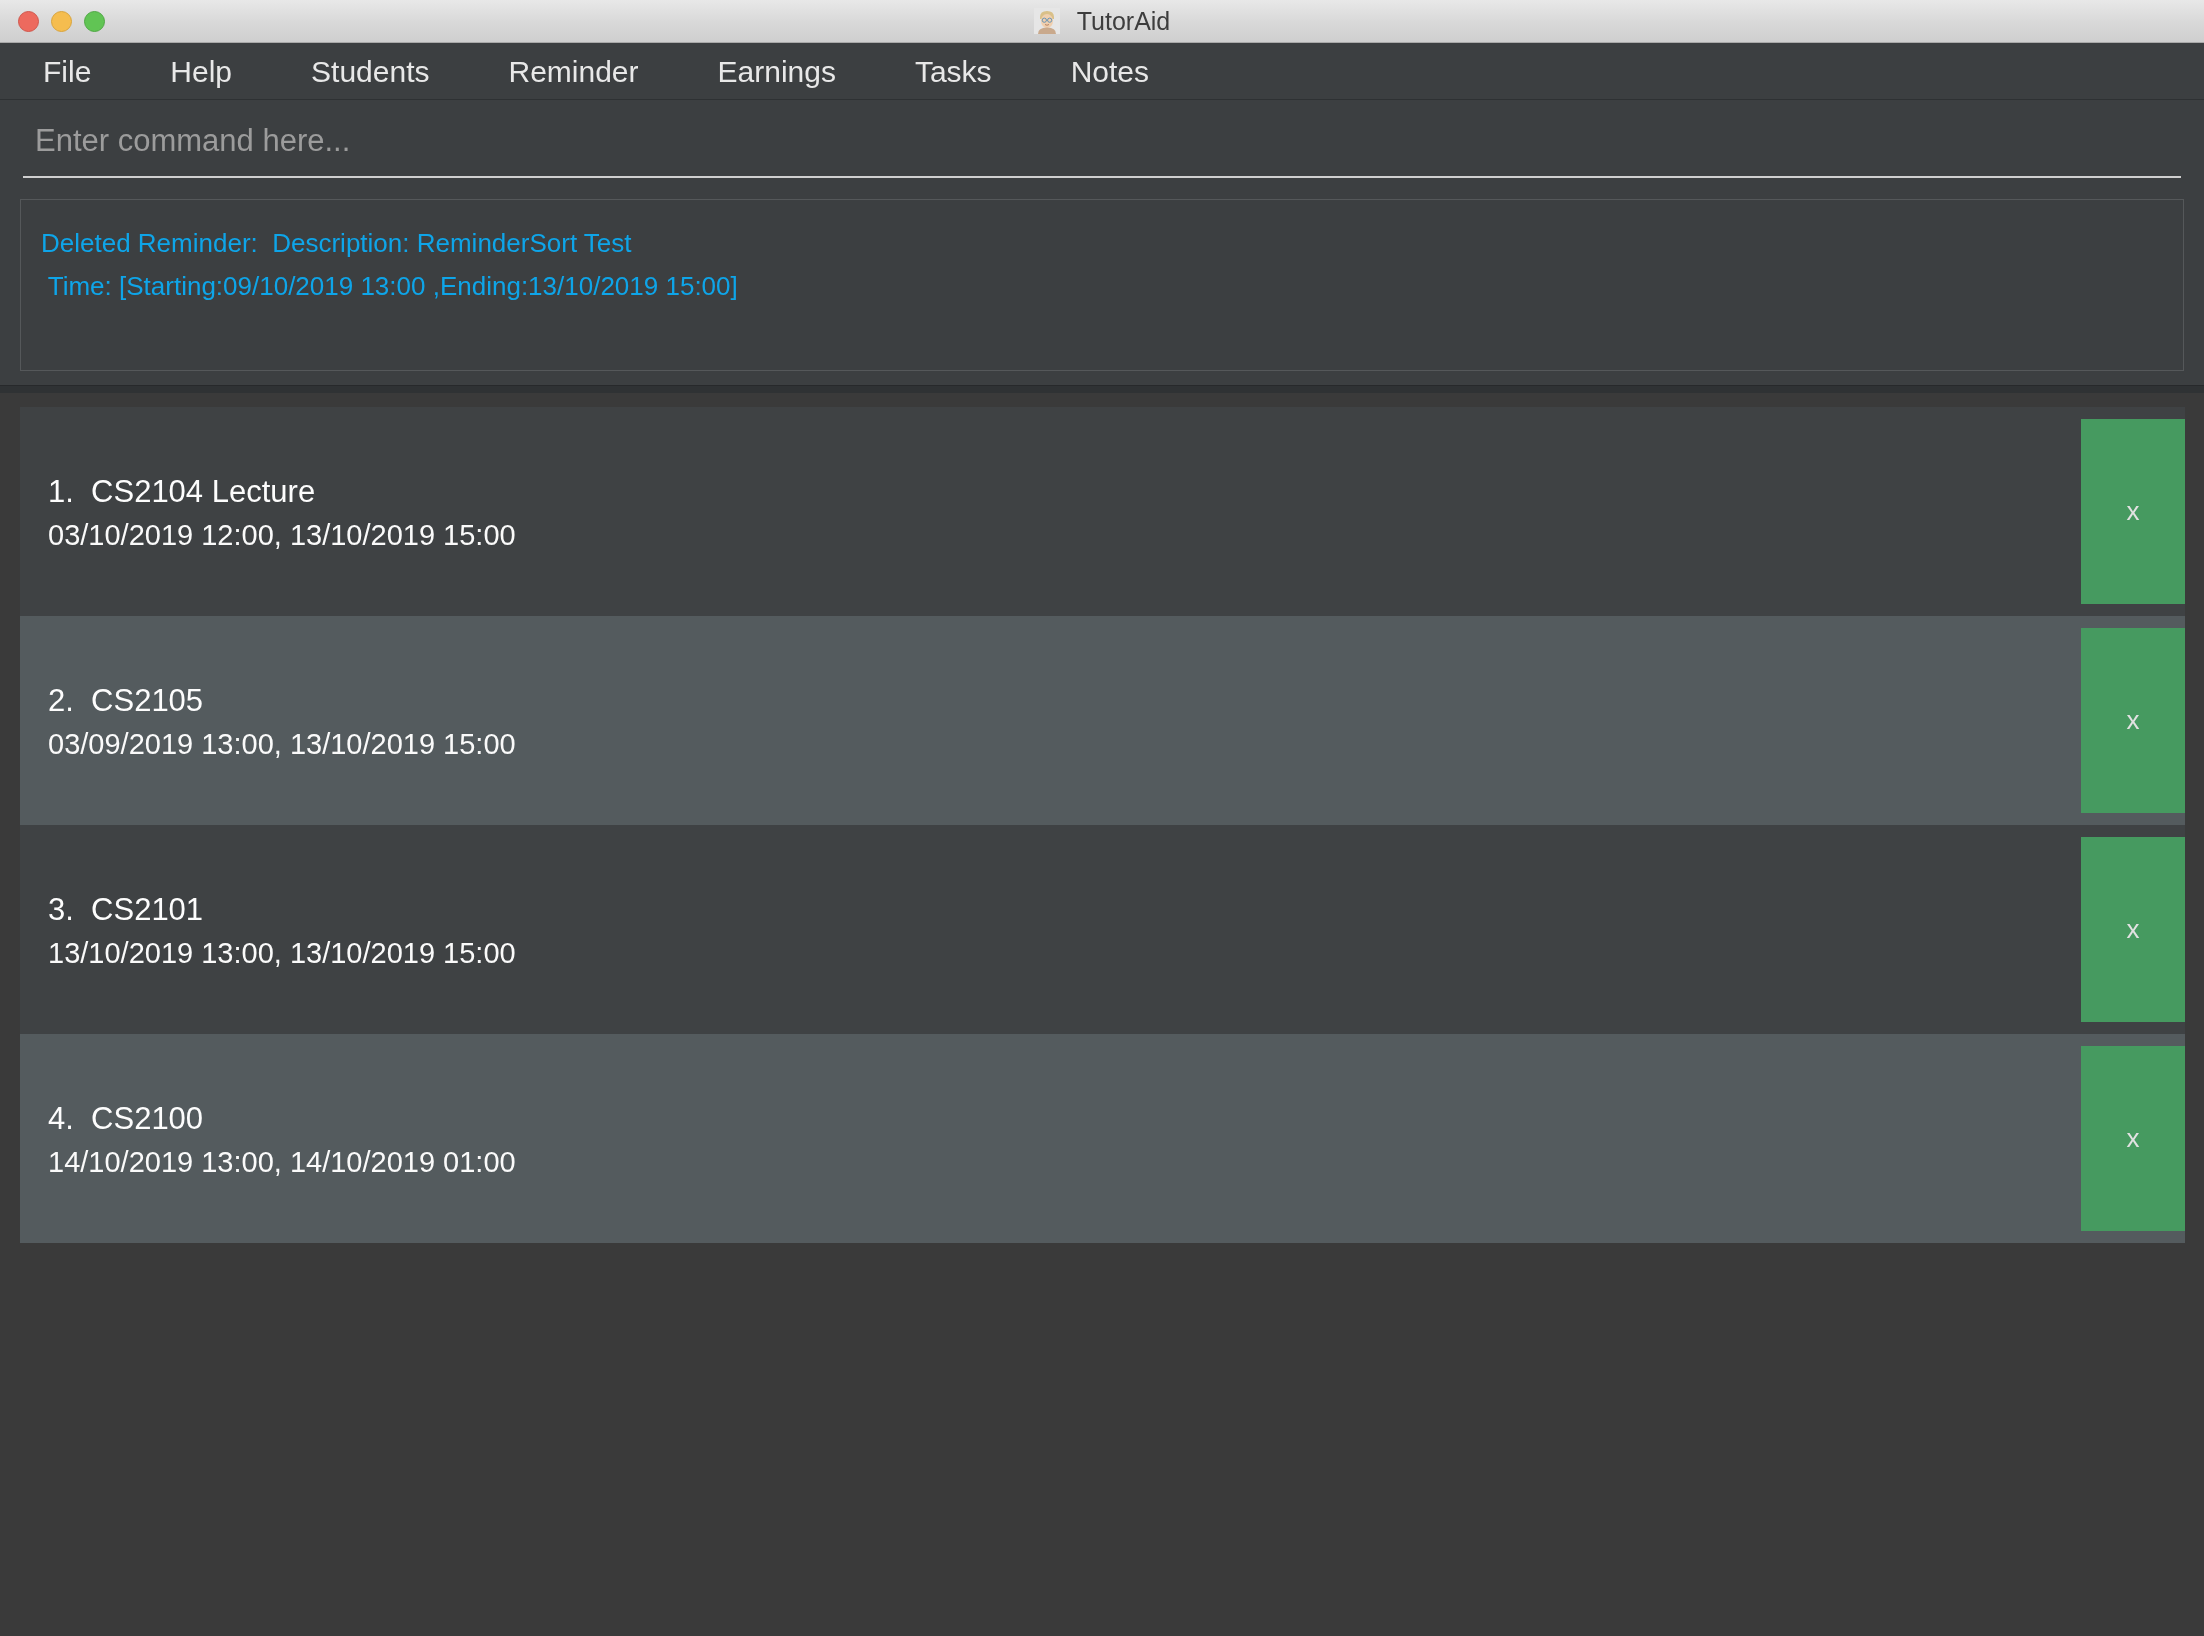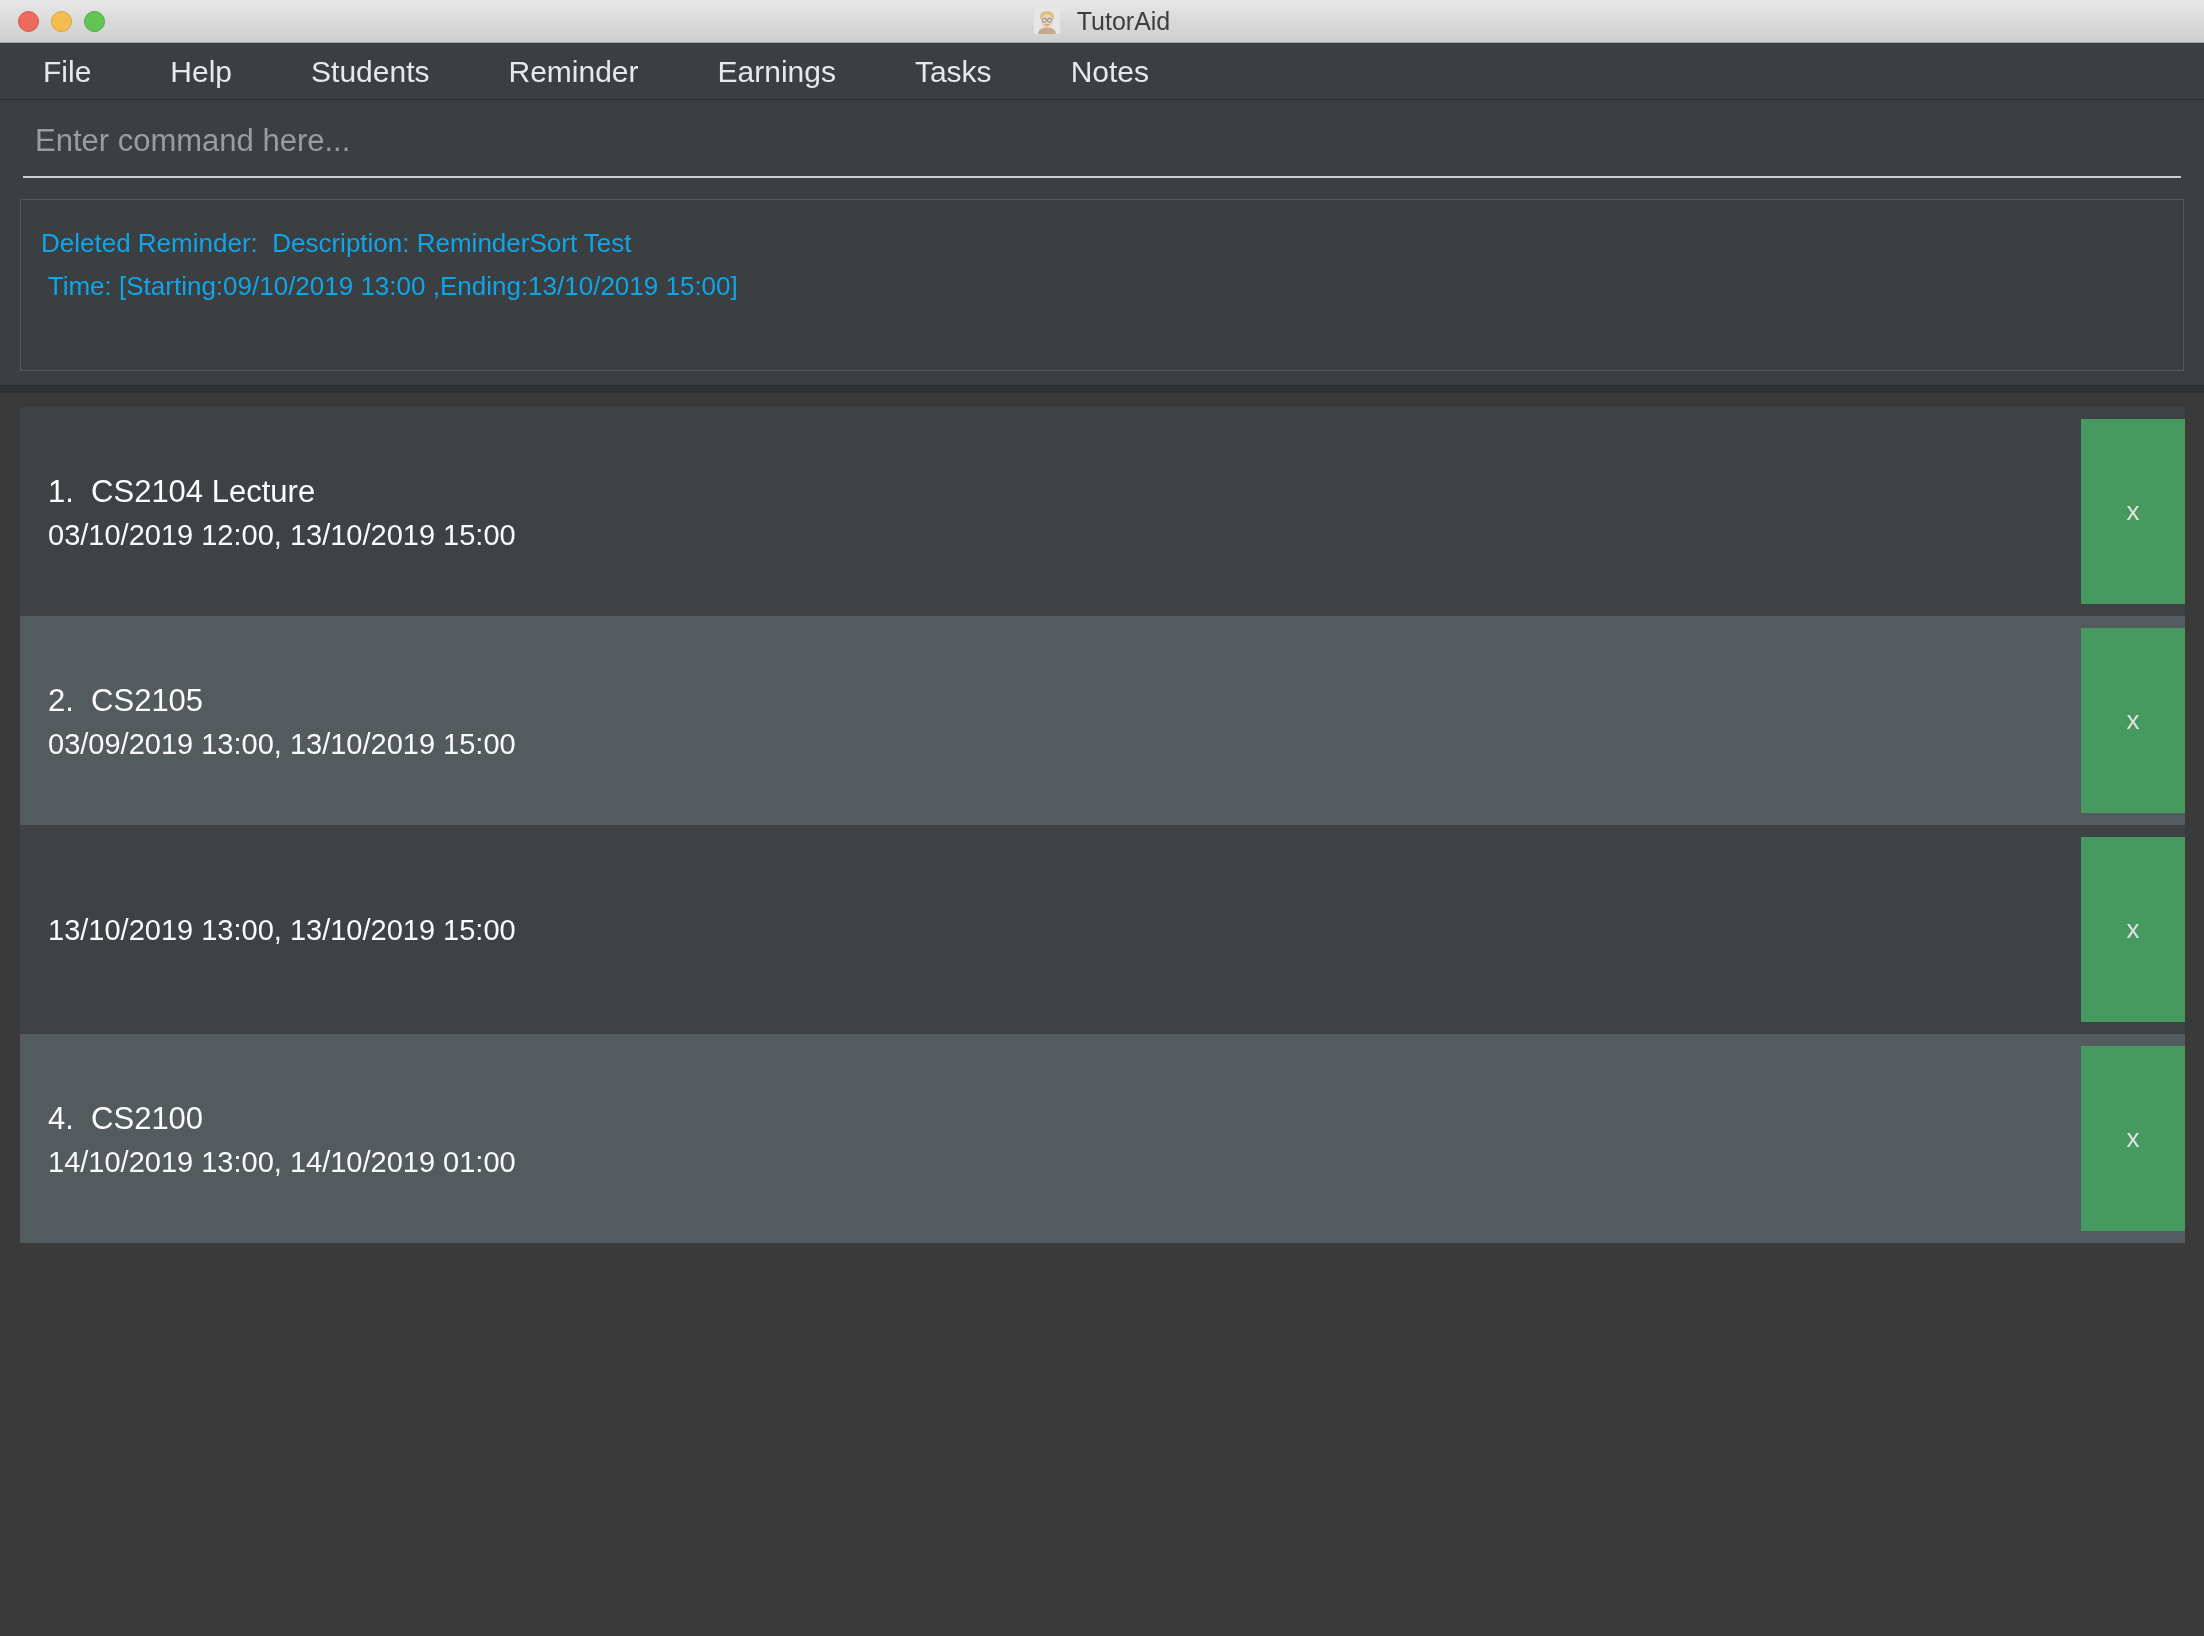--- a/index.html
+++ b/index.html
@@ -271,20 +271,21 @@
       <div class="list-item even">
         <div class="item-text">
           <div class="item-title">2.  CS2105</div>
           <div class="item-time">03/09/2019 13:00, 13/10/2019 15:00</div>
         </div>
         <button class="delete-btn">x</button>
       </div>
 
       <div class="list-item odd">
         <div class="item-text">
+          <div class="item-title">3.  CS2101</div>
           <div class="item-time">13/10/2019 13:00, 13/10/2019 15:00</div>
         </div>
         <button class="delete-btn">x</button>
       </div>
 
       <div class="list-item even">
         <div class="item-text">
           <div class="item-title">4.  CS2100</div>
           <div class="item-time">14/10/2019 13:00, 14/10/2019 01:00</div>
         </div>

